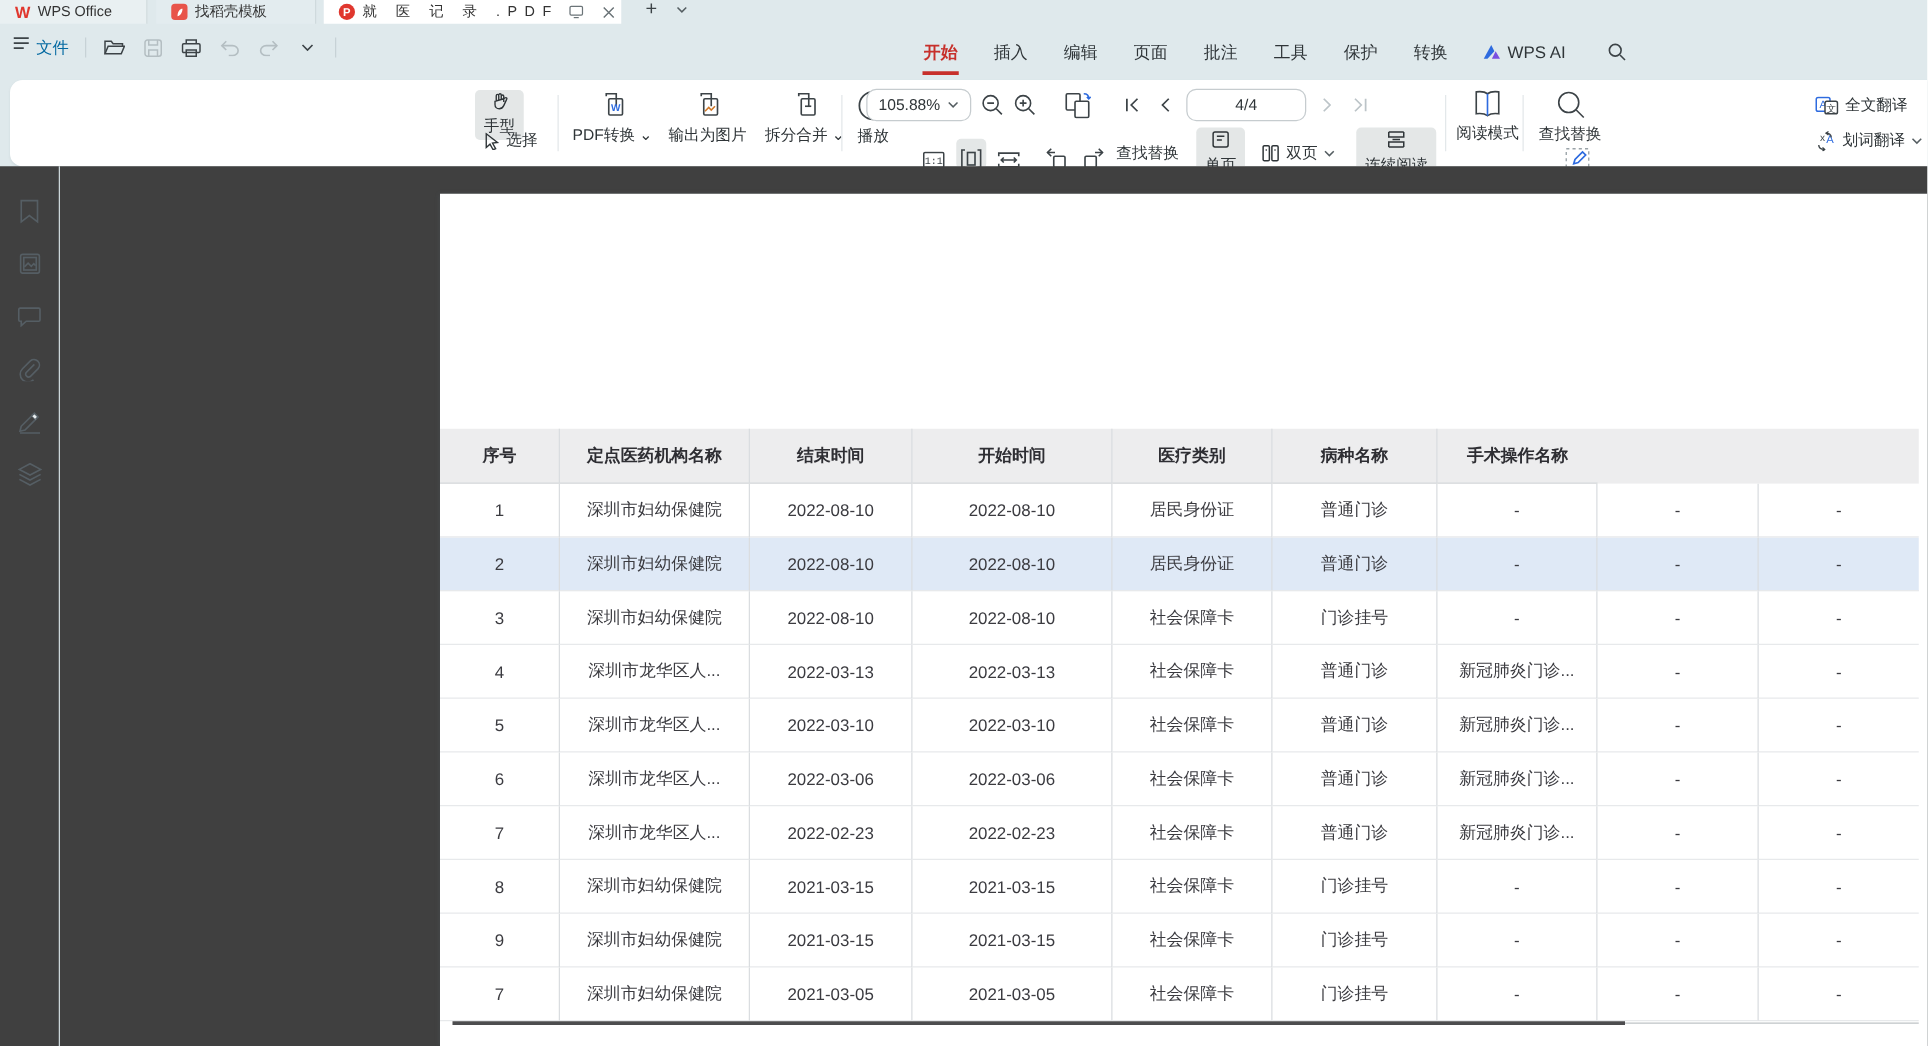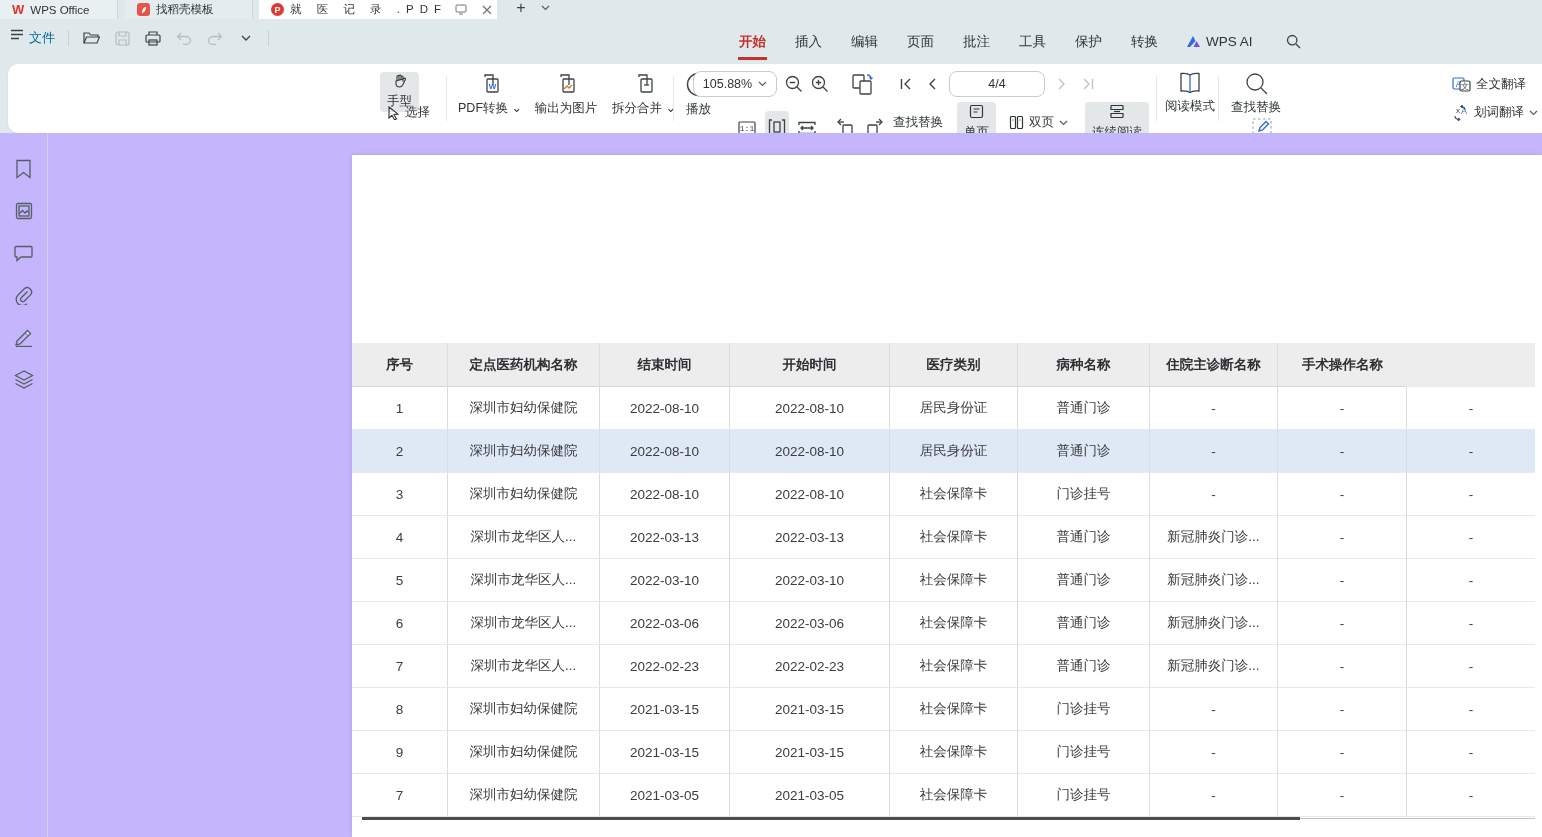--- a/index.html
+++ b/index.html
@@ -49,21 +49,21 @@
   .psep { position:absolute; top:12px; width:1px; height:45px; background:#e3e8ea; }
   .round-box { display:flex; align-items:center; justify-content:center; gap:6px; border:1px solid #c6cccf; border-radius:8px;
                height:26px; font-size:12.5px; color:#2f3538; background:#fff; }
   .navb { display:flex; align-items:center; justify-content:center; width:18px; height:20px; color:#3c4347; }
   .navb.disabled { color:#bcc4c8; }
   .icon-only { display:flex; align-items:flex-end; justify-content:center; width:24px; height:24px; border-radius:4px; color:#3c4347;font-family:Liberation Mono, monospace; }
   .icon-only.sel { background:#e4e7e7; }
   .lbl { font-size:12.5px; color:#2f3538; white-space:nowrap; }
 
   
-  .docarea { position:absolute; top:133px; left:0; right:0; bottom:0; background:#c4b5fd; }
+  .docarea { position:absolute; top:133px; left:0; right:0; bottom:0; background:#404040; }
   .side-strip { position:absolute; left:0; top:0; bottom:0; width:48px; border-right:1px solid #ccd7da;
                 display:flex; flex-direction:column; align-items:center; padding-top:26px; gap:22px; color:#555e64; }
   .side-ico { width:20px; height:20px; display:flex; align-items:center; justify-content:center; }
 
   .page { position:absolute; left:352px; top:22px; width:1190px; height:682px; background:#ffffff;
           box-shadow:0 0 4px rgba(100,120,130,.25); }
 
   .rtable { position:absolute; left:0; top:188px; width:1183px; filter:blur(0.35px); }
   .trow { display:grid; grid-template-columns:96px 152px 130px 160px 128px 132px 128px 129px 128px; }
   .trow.head { height:44px; background:#ededee; }
@@ -474,21 +474,20 @@
 
     <div class="page">
       <div class="rtable">
         <div class="trow head">
           <span class="tcell">序号</span>
           <span class="tcell">定点医药机构名称</span>
           <span class="tcell">结束时间</span>
           <span class="tcell">开始时间</span>
           <span class="tcell">医疗类别</span>
           <span class="tcell">病种名称</span>
-          <span class="tcell">住院主诊断名称</span>
           <span class="tcell">手术操作名称</span>
         </div>
         <div id="table-body">
             <div class="trow body">
               <span class="tcell">1</span>
               <span class="tcell">深圳市妇幼保健院</span>
               <span class="tcell">2022-08-10</span>
               <span class="tcell">2022-08-10</span>
               <span class="tcell">居民身份证</span>
               <span class="tcell">普通门诊</span>

